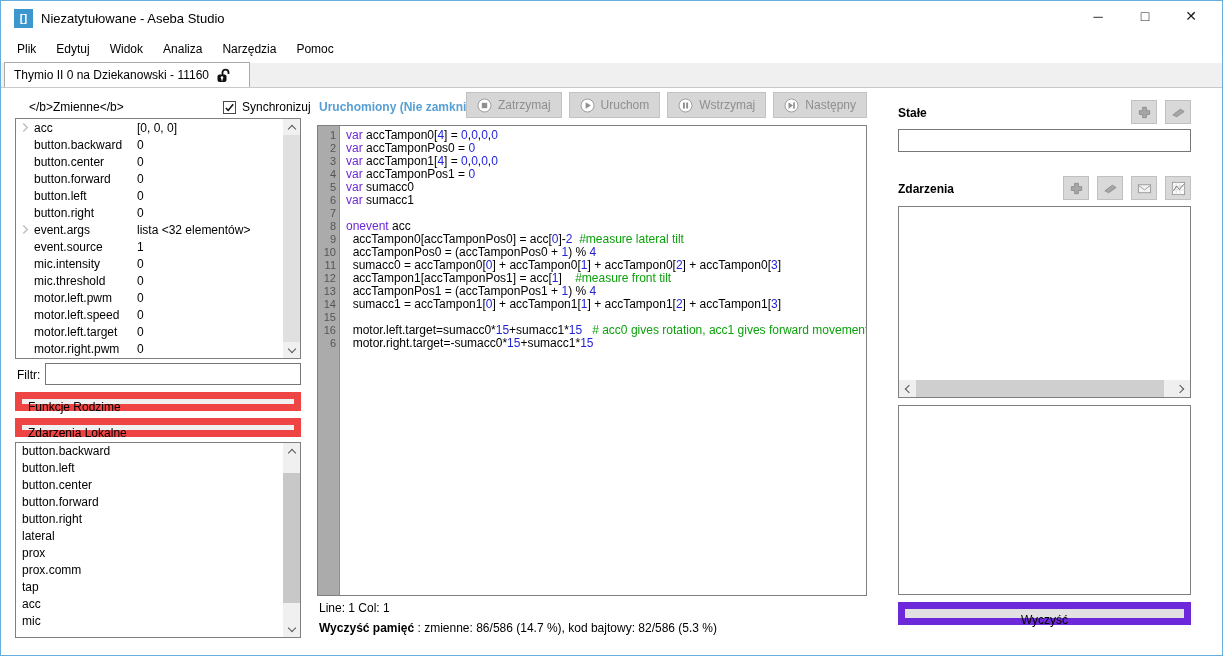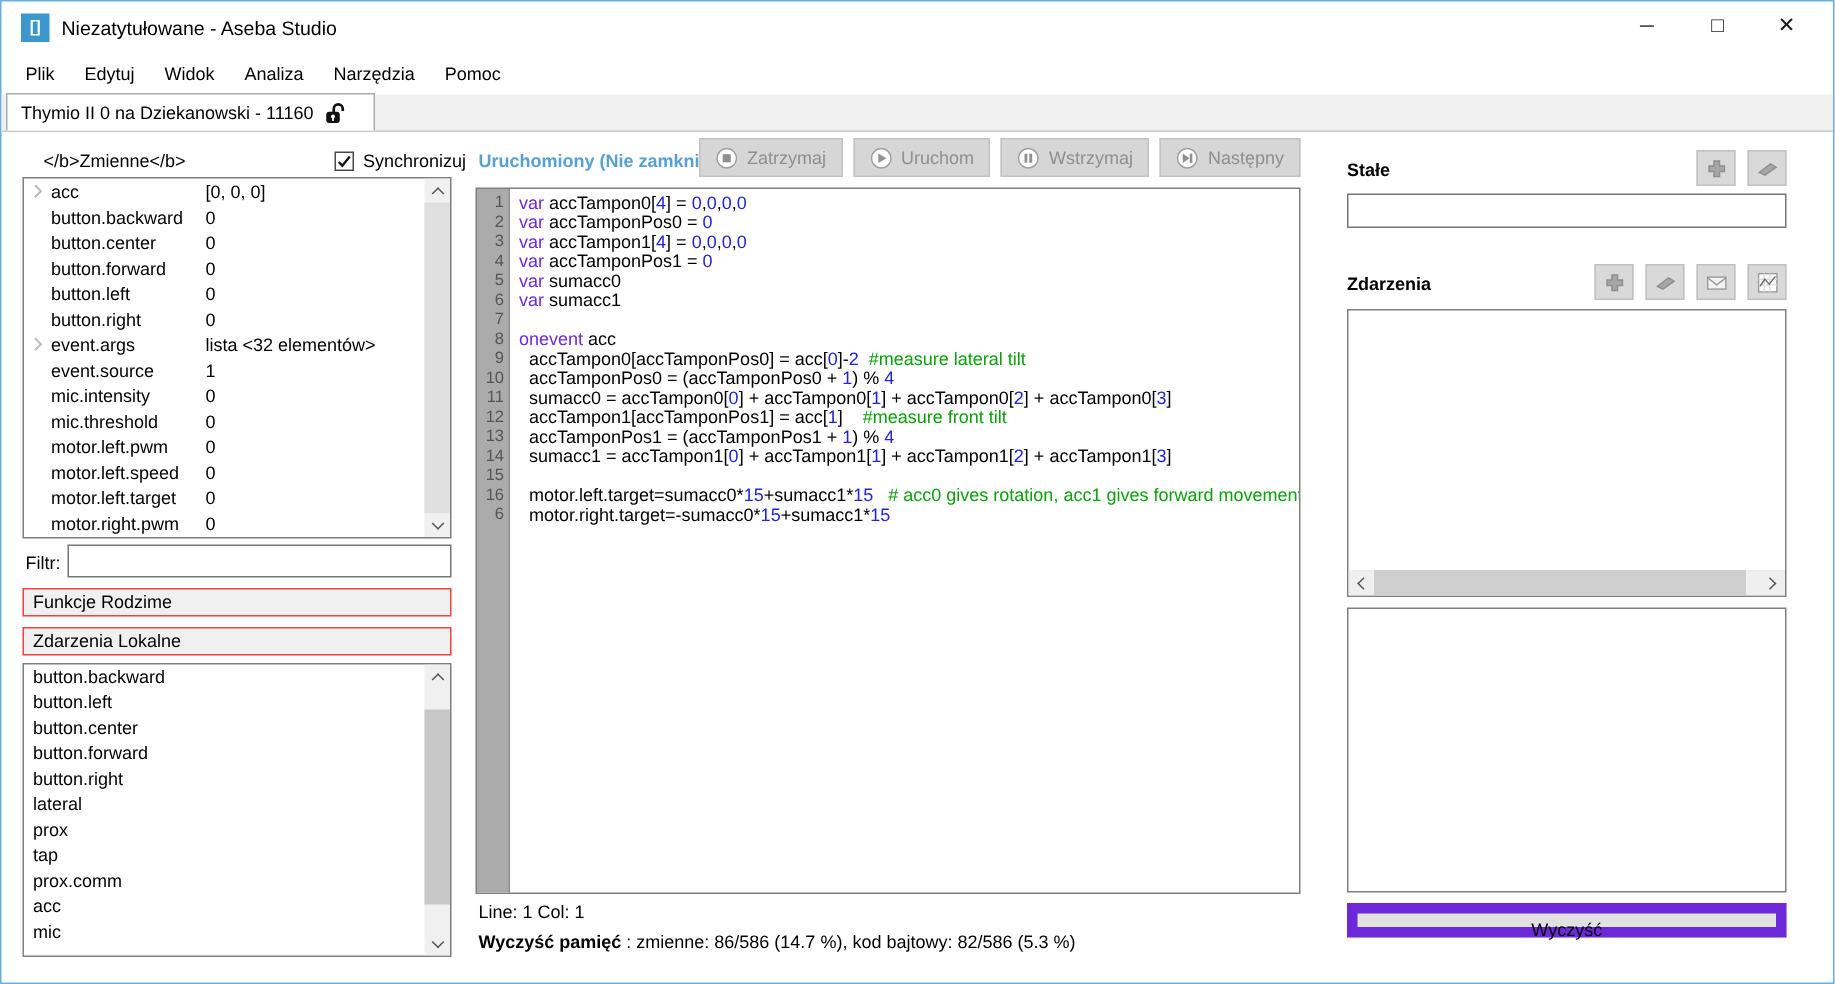--- a/index.html
+++ b/index.html
@@ -32,21 +32,21 @@
   .sarr.top{top:0;} .sarr.bot{bottom:0;}
   .sthumb{position:absolute;left:0;width:17px;background:#e0e0e0;}
   .ch{width:5px;height:5px;border-style:solid;border-color:#555;border-width:0;}
   .ch.up{border-left-width:1.6px;border-top-width:1.6px;transform:rotate(45deg);margin-top:3px;}
   .ch.down{border-right-width:1.6px;border-bottom-width:1.6px;transform:rotate(45deg);margin-bottom:3px;}
   .ch.left{border-left-width:1.8px;border-bottom-width:1.8px;transform:rotate(45deg);margin-left:3px;}
   .ch.right{border-right-width:1.8px;border-top-width:1.8px;transform:rotate(45deg);margin-right:3px;}
   .filtr-label{position:absolute;left:16px;top:367px;}
   .input{position:absolute;background:#fff;border:1px solid #777;box-sizing:border-box;font-family:"Liberation Sans",sans-serif;font-size:12px;padding:0 4px;}
   .filtr-input{left:44px;top:362px;width:256px;height:22px;}
-  .secbar{position:absolute;left:14px;width:286px;height:19px;background:#f0f0f0;border:1px solid #ef4444;box-sizing:border-box;line-height:17px;padding-left:6px;}
+  .secbar{position:absolute;left:14px;width:286px;height:19px;background:#f0f0f0;border:7px solid #ef4444;box-sizing:border-box;line-height:17px;padding-left:6px;}
   .sec1{top:391px;} .sec2{top:417px;}
   .evbox{left:14px;top:441px;width:286px;height:196px;}
   .erow{height:17px;line-height:17px;padding-left:6px;}
   
   .run-status{position:absolute;left:318px;top:99px;font-weight:bold;color:#56a0d3;}
   .ctoolbar{position:absolute;left:316px;top:91px;width:550px;height:26px;display:flex;justify-content:flex-end;gap:7px;}
   .tbtn{display:flex;align-items:center;gap:6px;padding:0 10px;background:#d6d6d6;border:1px solid #c2c2c2;color:#8f8f8f;font-family:"Liberation Sans",sans-serif;font-size:12px;}
   .cicon{width:15px;height:15px;flex:none;}
   .editor{position:absolute;left:316px;top:124px;width:550px;height:471px;border:1px solid #7f7f7f;box-sizing:border-box;background:#fff;display:flex;}
   .gutter{width:22px;flex:none;background:#ababab;border-right:1px solid #8f8f8f;padding-top:3px;box-sizing:border-box;text-align:right;}
@@ -205,22 +205,22 @@
 
   <div class="box evbox">
     <div>
         <div class="erow">button.backward</div>
         <div class="erow">button.left</div>
         <div class="erow">button.center</div>
         <div class="erow">button.forward</div>
         <div class="erow">button.right</div>
         <div class="erow">lateral</div>
         <div class="erow">prox</div>
+        <div class="erow">prox.comm</div>
         <div class="erow">tap</div>
-        <div class="erow">prox.comm</div>
         <div class="erow">acc</div>
         <div class="erow">mic</div>
       </div>
     <div class="vscroll">
       <div class="sthumb" style="top:30px;height:130px;background:#c8c8c8;"></div>
       <div class="sarr top">
           <i class="ch up"></i>
         </div>
       <div class="sarr bot">
           <i class="ch down"></i>

